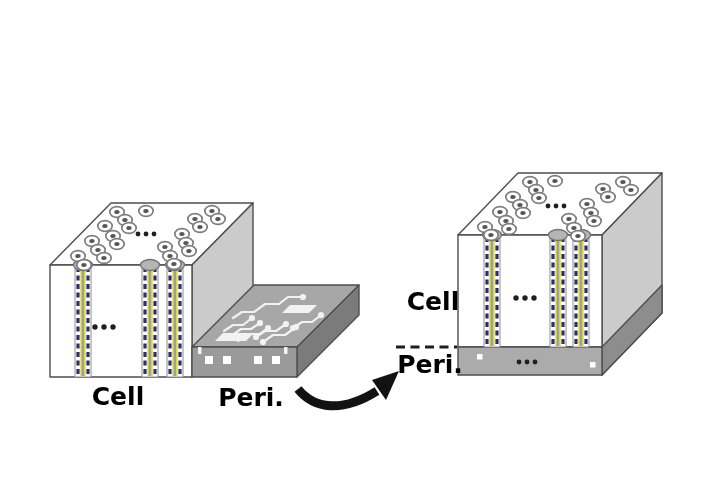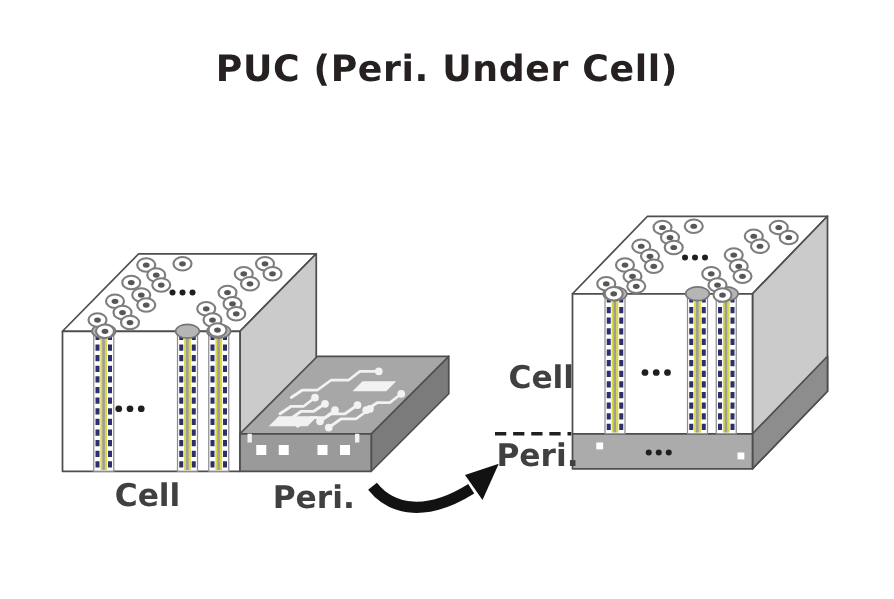--- a/index.html
+++ b/index.html
@@ -4,32 +4,31 @@
 <style>
   html,body{margin:0;padding:0;background:#ffffff;}
   .canvas{position:relative;width:715px;height:479px;background:#ffffff;overflow:hidden;
           font-family:"DejaVu Sans","Liberation Sans",sans-serif;}
   .title{position:absolute;top:38px;left:0;right:0;text-align:center;
          font-size:29px;font-weight:bold;color:#262120;letter-spacing:0.5px;}
   .banner{position:absolute;top:111px;height:28px;line-height:28px;text-align:center;
           color:#ffffff;font-size:19px;font-weight:bold;}
   .banner-left{left:103px;width:152px;}
   .banner-right{left:427px;width:247px;}
-  .lbl{position:absolute;font-weight:bold;font-size:25px;color:#404040;transform:translateX(-50%);white-space:nowrap;}
+  .lbl{position:absolute;font-weight:bold;font-size:25px;color:#000000;transform:translateX(-50%);white-space:nowrap;}
   .lbl-left-cell{left:118px;top:382px;}
   .lbl-left-peri{left:251px;top:383px;}
   .lbl-right-cell{left:433px;top:287px;}
   .lbl-right-peri{left:430px;top:350px;}
   svg{position:absolute;left:0;top:0;}
 </style>
 </head>
 <body>
 
 <div class="canvas">
-  <div class="title">PUC (Peri. Under Cell)</div>
   <div class="banner banner-left">Conventional</div>
   <div class="banner banner-right">PUC(Peri. Under Cell)</div>
 
   <svg id="diagram-svg" width="715" height="479" viewBox="0 0 715 479">
       <polygon points="50,265 192,265 253,203 111,203" fill="#ffffff" stroke="#4e4e4e" stroke-width="1.4" stroke-linejoin="round"></polygon>
       <polygon points="192,265 253,203 253,315 192,377" fill="#cbcbcb" stroke="#4e4e4e" stroke-width="1.4" stroke-linejoin="round"></polygon>
       <polygon points="50,265 192,265 192,377 50,377" fill="#ffffff" stroke="#4e4e4e" stroke-width="1.4" stroke-linejoin="round"></polygon>
       <rect x="75" y="265" width="16" height="112" fill="#ffffff" stroke="#8e8e8e" stroke-width="1"></rect>
       <line x1="78" y1="267" x2="78" y2="376" stroke="#2c2f6e" stroke-width="3.2" stroke-dasharray="5 3.5"></line>
       <line x1="81.2" y1="267" x2="81.2" y2="376" stroke="#d9d943" stroke-width="1.8"></line>

